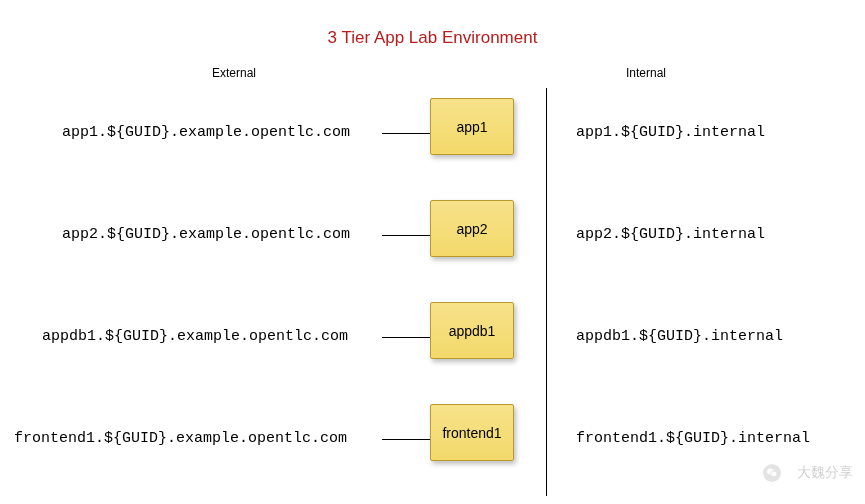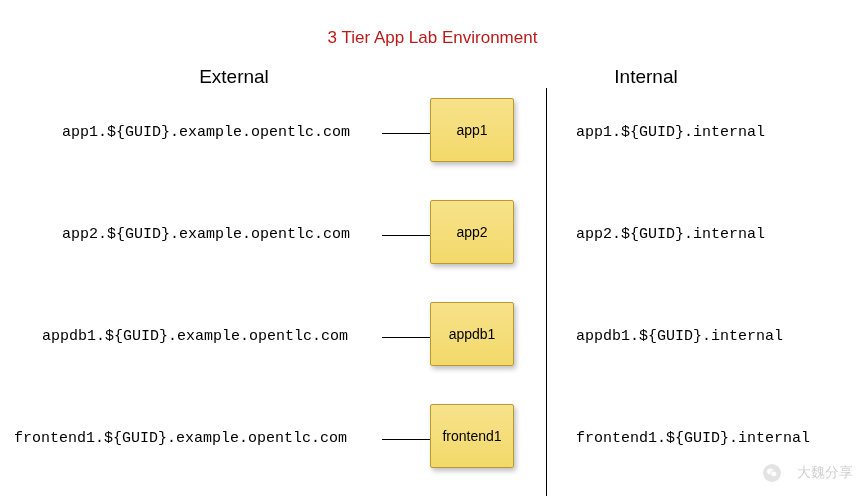--- a/index.html
+++ b/index.html
@@ -16,21 +16,21 @@
       top: 28px;
       left: 0;
       width: 865px;
       text-align: center;
       font-size: 17px;
       color: #b91c1c;
     }
     .col-header {
       position: absolute;
       top: 66px;
-      font-size: 19px;
+      font-size: 12px;
       color: #000;
     }
     .col-header.external { left: 164px; width: 140px; text-align: center; }
     .col-header.internal { left: 576px; width: 140px; text-align: center; }
     .divider {
       position: absolute;
       left: 546px;
       top: 88px;
       width: 0;
       height: 408px;
@@ -69,21 +69,21 @@
       top: 35px;
       width: 48px;
       height: 0;
       border-top: 1px solid #000;
     }
     .node {
       position: absolute;
       left: 430px;
       top: 0;
       width: 84px;
-      height: 64px;
+      height: 57px;
       background: linear-gradient(#f7e28a, #f3d96a);
       border: 1px solid #b89a2e;
       border-radius: 2px;
       box-shadow: 2px 3px 5px rgba(0,0,0,0.25);
       display: flex;
       align-items: center;
       justify-content: center;
     }
     .node-text {
       font-family: Arial, Helvetica, sans-serif;

